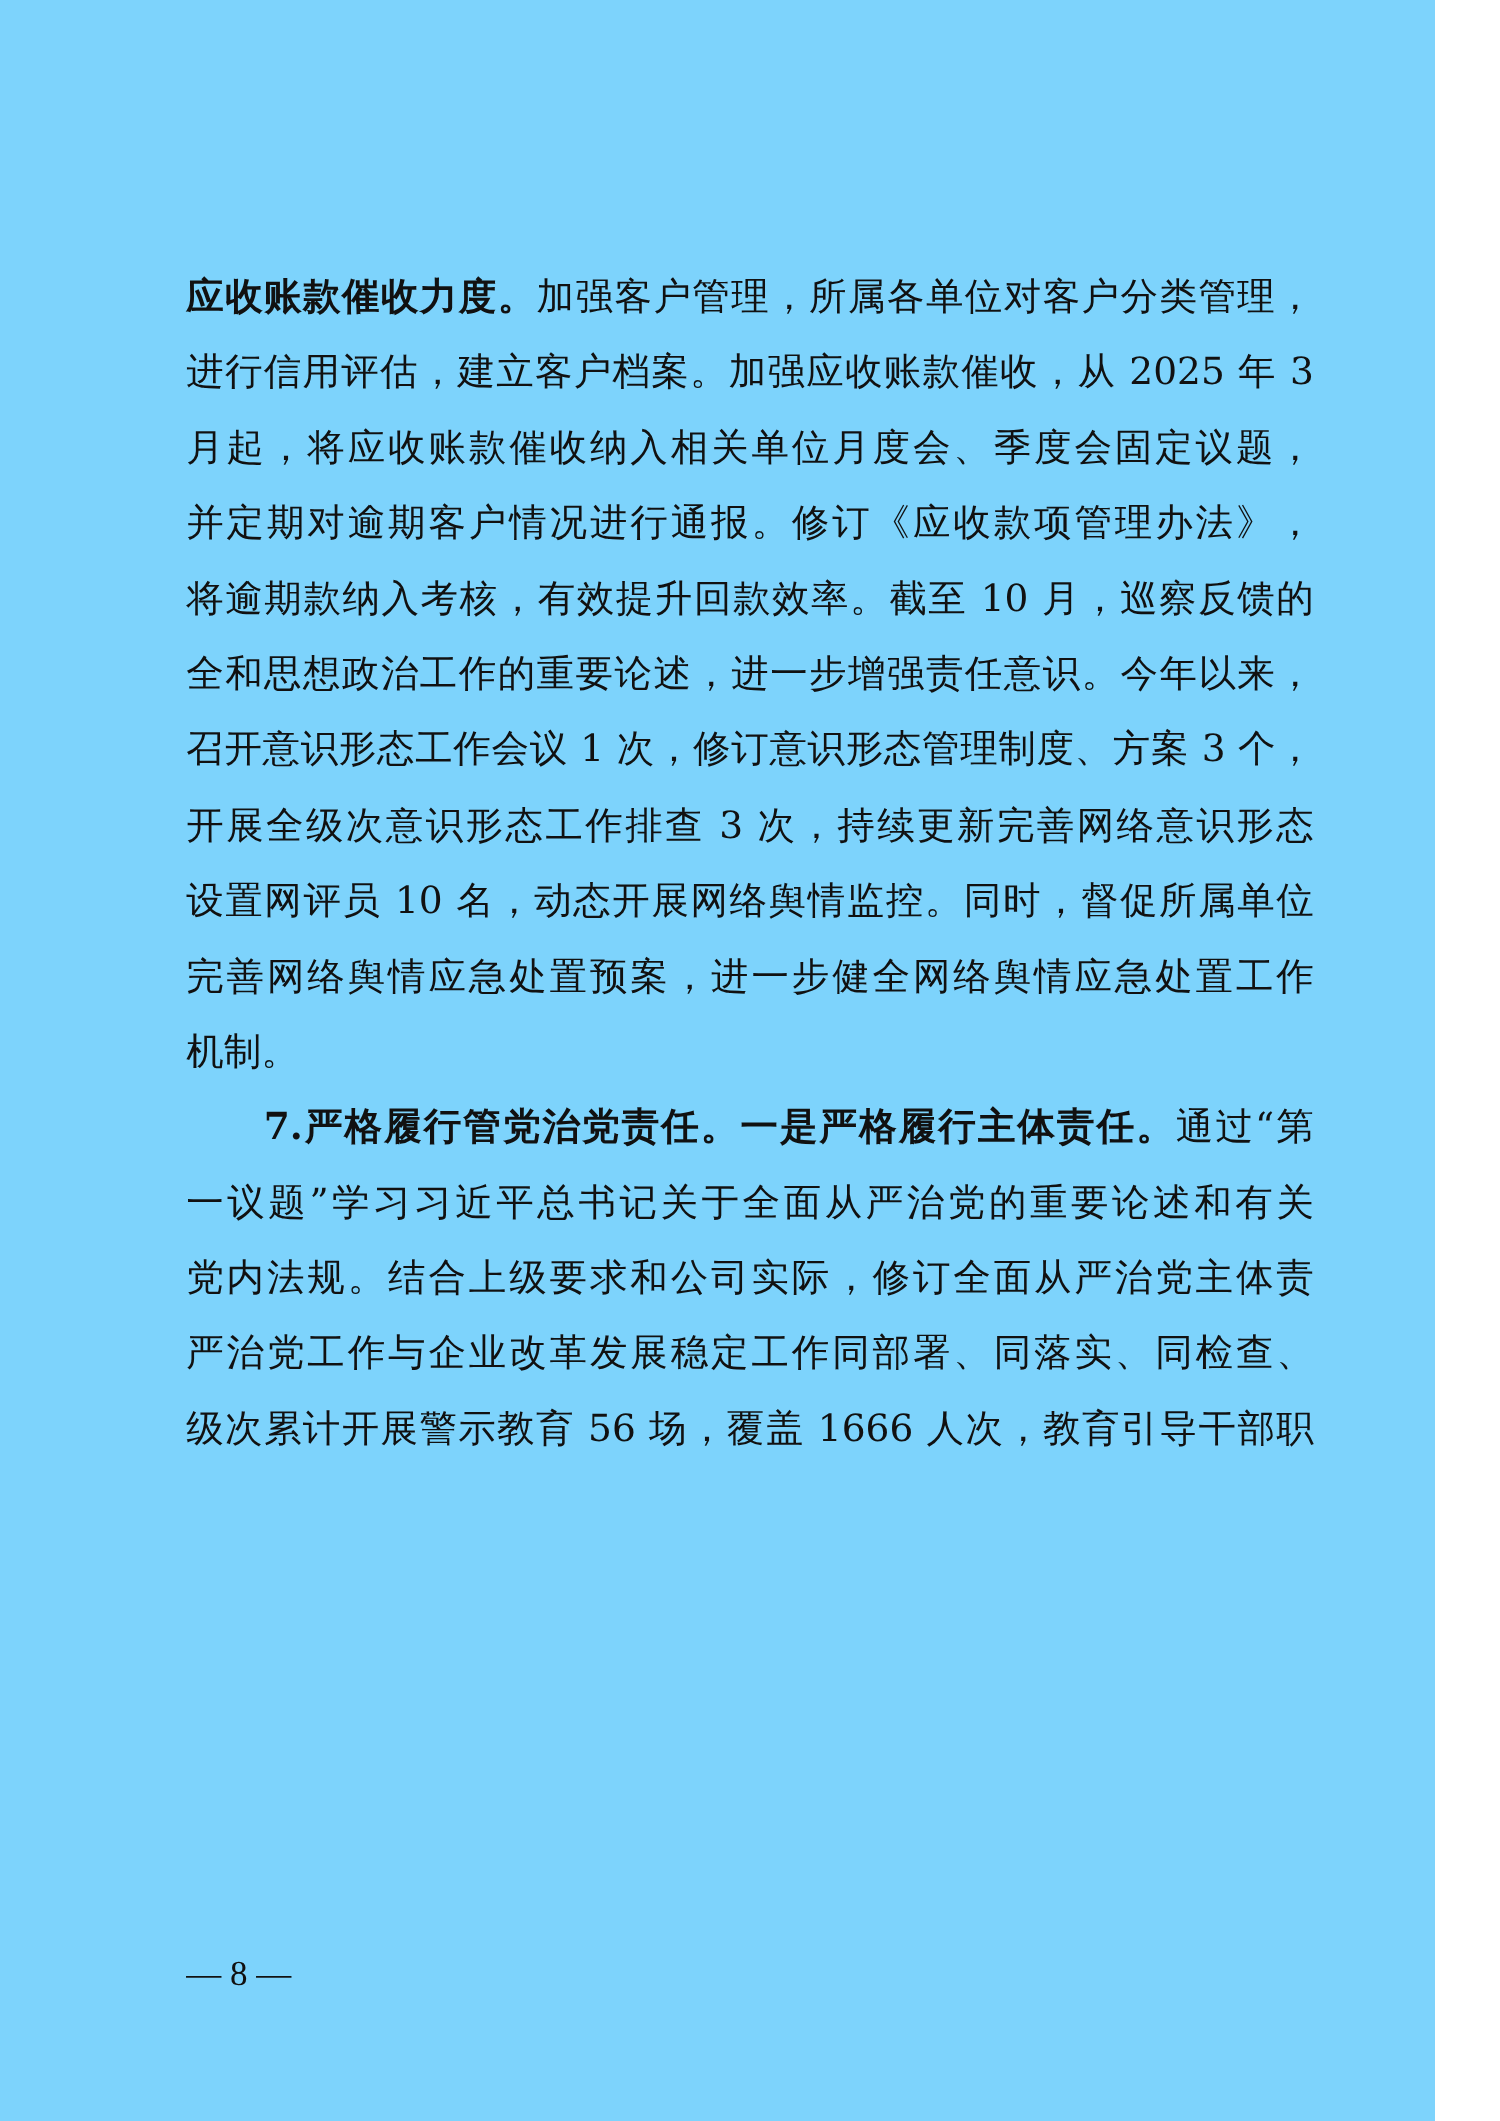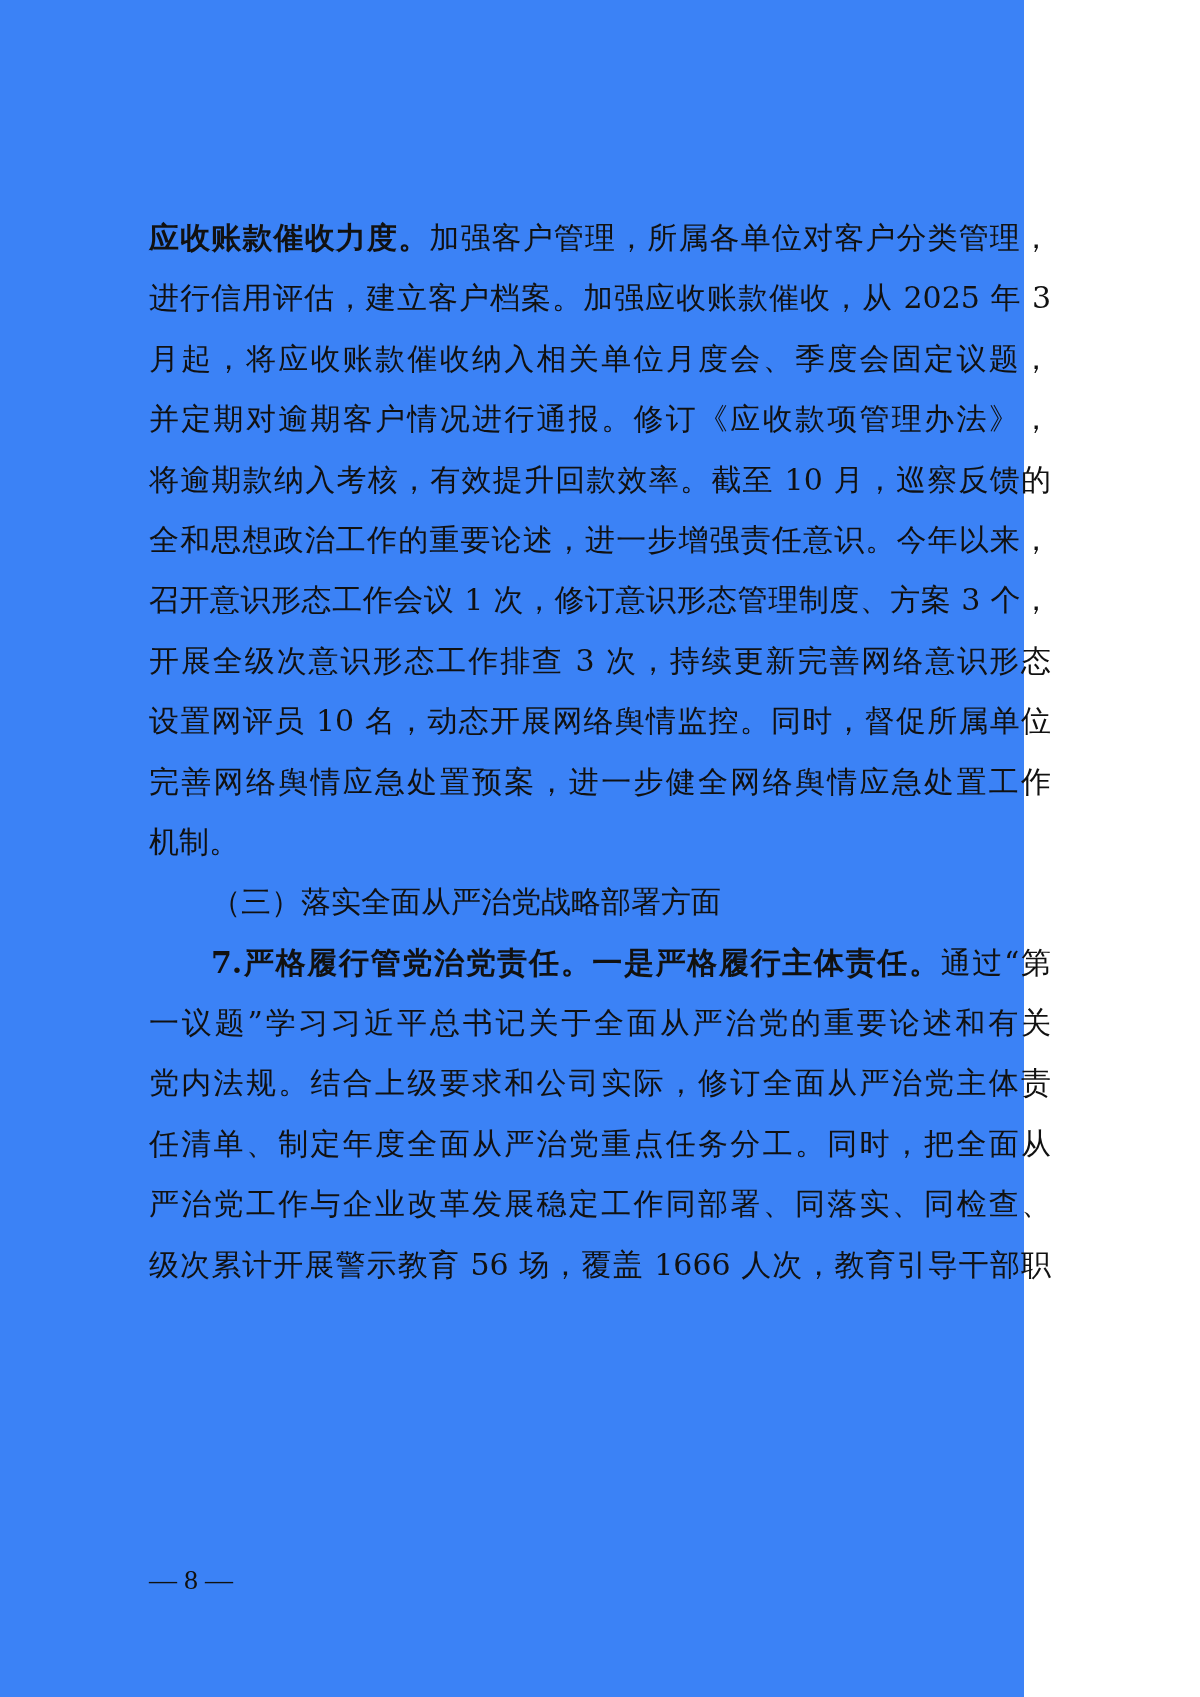--- a/index.html
+++ b/index.html
@@ -1,18 +1,18 @@
 <!DOCTYPE html>
 <html><head>
 <meta charset="utf-8">
 <style>
   html, body { margin: 0; padding: 0; background: #ffffff; }
   body { width: 1200px; height: 1697px; position: relative; overflow: hidden;
          font-family: "DejaVu Serif", "Liberation Serif", serif; color: #111; }
-  .page { position: absolute; left: 0; top: 0; width: 1024px; height: 1697px; background: #3b82f6; }
+  .page { position: absolute; left: 0; top: 0; width: 1148px; height: 1697px; background: #7dd3fc; }
   .body-text { position: absolute; left: 149px; top: 218px; width: 902px; }
   .line { height: 60.4px; line-height: 40px; font-size: 30px; white-space: nowrap;
           text-align: justify; text-align-last: justify; letter-spacing: 0; }
   .line.last { text-align-last: left; }
   .line.indent2 { padding-left: 62px; text-align-last: left; }
   .line.indent2.just { text-align-last: justify; }
   .b { font-weight: bold; }
   .heading { font-family: "DejaVu Sans", "Liberation Sans", sans-serif; font-weight: normal; }
   .page-number { position: absolute; left: 149px; top: 1560px; font-size: 28px; line-height: 40px;
                  font-family: "Liberation Serif", serif; }
@@ -27,24 +27,22 @@
     <div class="line"><span>月起，将应收账款催收纳入相关单位月度会、季度会固定议题，</span></div>
     <div class="line"><span>并定期对逾期客户情况进行通报。修订《应收款项管理办法》，</span></div>
     <div class="line"><span>将逾期款纳入考核，有效提升回款效率。截至 10 月，巡察反馈的</span></div>
     <div class="line"><span>全和思想政治工作的重要论述，进一步增强责任意识。今年以来，</span></div>
     <div class="line"><span>召开意识形态工作会议 1 次，修订意识形态管理制度、方案 3 个，</span></div>
     <div class="line"><span>开展全级次意识形态工作排查 3 次，持续更新完善网络意识形态</span></div>
     <div class="line"><span>设置网评员 10 名，动态开展网络舆情监控。同时，督促所属单位</span></div>
     <div class="line"><span>完善网络舆情应急处置预案，进一步健全网络舆情应急处置工作</span></div>
     <div class="line last"><span>机制。</span></div>
 
-    <div class="line indent2 heading">（三）落实全面从严治党战略部署方面</div>
 
     <div class="line indent2 just"><span class="b">7.严格履行管党治党责任。一是严格履行主体责任。</span><span>通过“第</span></div>
     <div class="line"><span>一议题”学习习近平总书记关于全面从严治党的重要论述和有关</span></div>
     <div class="line"><span>党内法规。结合上级要求和公司实际，修订全面从严治党主体责</span></div>
-    <div class="line"><span>任清单、制定年度全面从严治党重点任务分工。同时，把全面从</span></div>
     <div class="line"><span>严治党工作与企业改革发展稳定工作同部署、同落实、同检查、</span></div>
     <div class="line"><span>级次累计开展警示教育 56 场，覆盖 1666 人次，教育引导干部职</span></div>
   </div>
 
   <div class="page-number">— 8 —</div>
 </div>
 
 </body></html>

